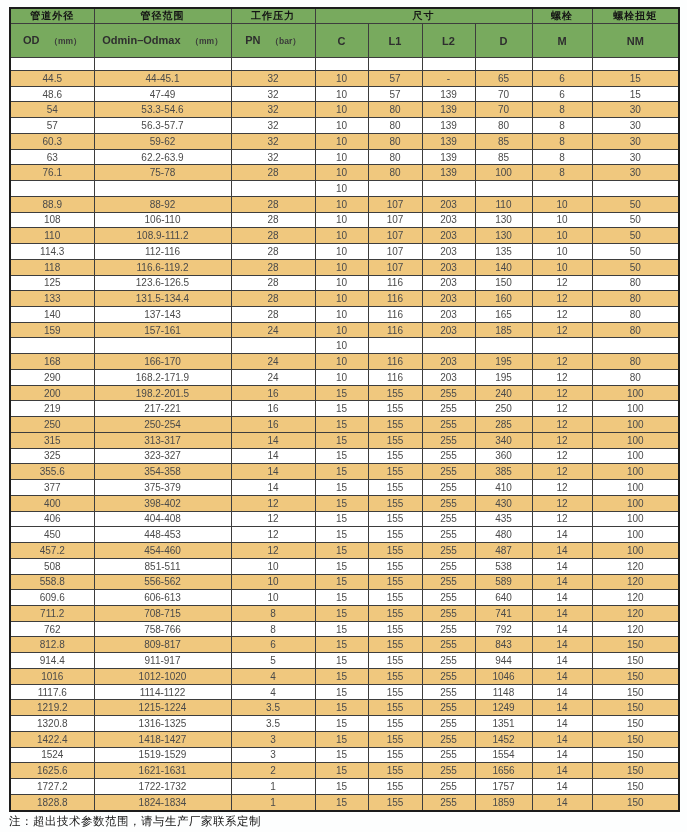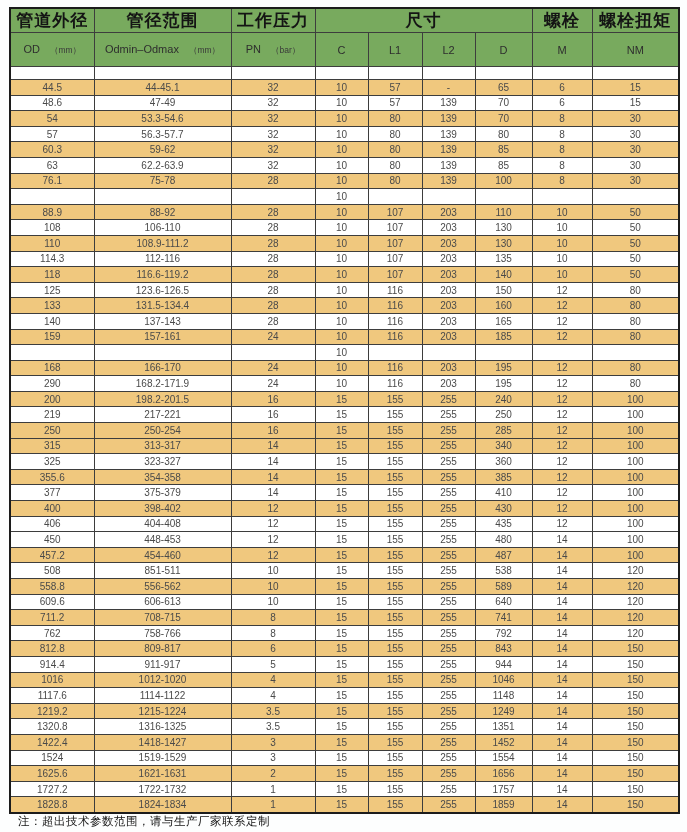--- a/index.html
+++ b/index.html
@@ -34,28 +34,28 @@
     padding: 0;
     text-align: center;
     vertical-align: middle;
     overflow: hidden;
     white-space: nowrap;
   }
   tr.group-header th {
     background: var(--header-green, #78aa5e);
     color: #141414;
     font-weight: bold;
-    font-size: 17px;
+    font-size: 10px;
     height: 13px;
     letter-spacing: 1px;
   }
   tr.sub-header th {
     background: var(--header-green, #78aa5e);
     color: #2e2e2e;
-    font-weight: normal;
+    font-weight: bold;
     font-size: 11px;
     height: 33px;
   }
   tr.sub-header th .paren {
     font-size: 8.5px;
     color: #3a3a3a;
     margin-left: 10px;
   }
   tr.gap-row td {
     background: #ffffff;
@@ -72,21 +72,20 @@
   tbody.data tr.stripe-white td {
     background: #ffffff;
   }
   .footnote {
     position: absolute;
     left: 9px;
     top: 814px;
     font-size: 11.5px;
     color: #141414;
     letter-spacing: 0.5px;
-    margin-left: 9px;
   }
 </style>
 </head>
 <body style="--header-green: #78aa5e; --row-tan: #f0c87e;">
 
 <div class="page">
 
   <table class="spec">
     <colgroup>
       <col style="width:84px">

